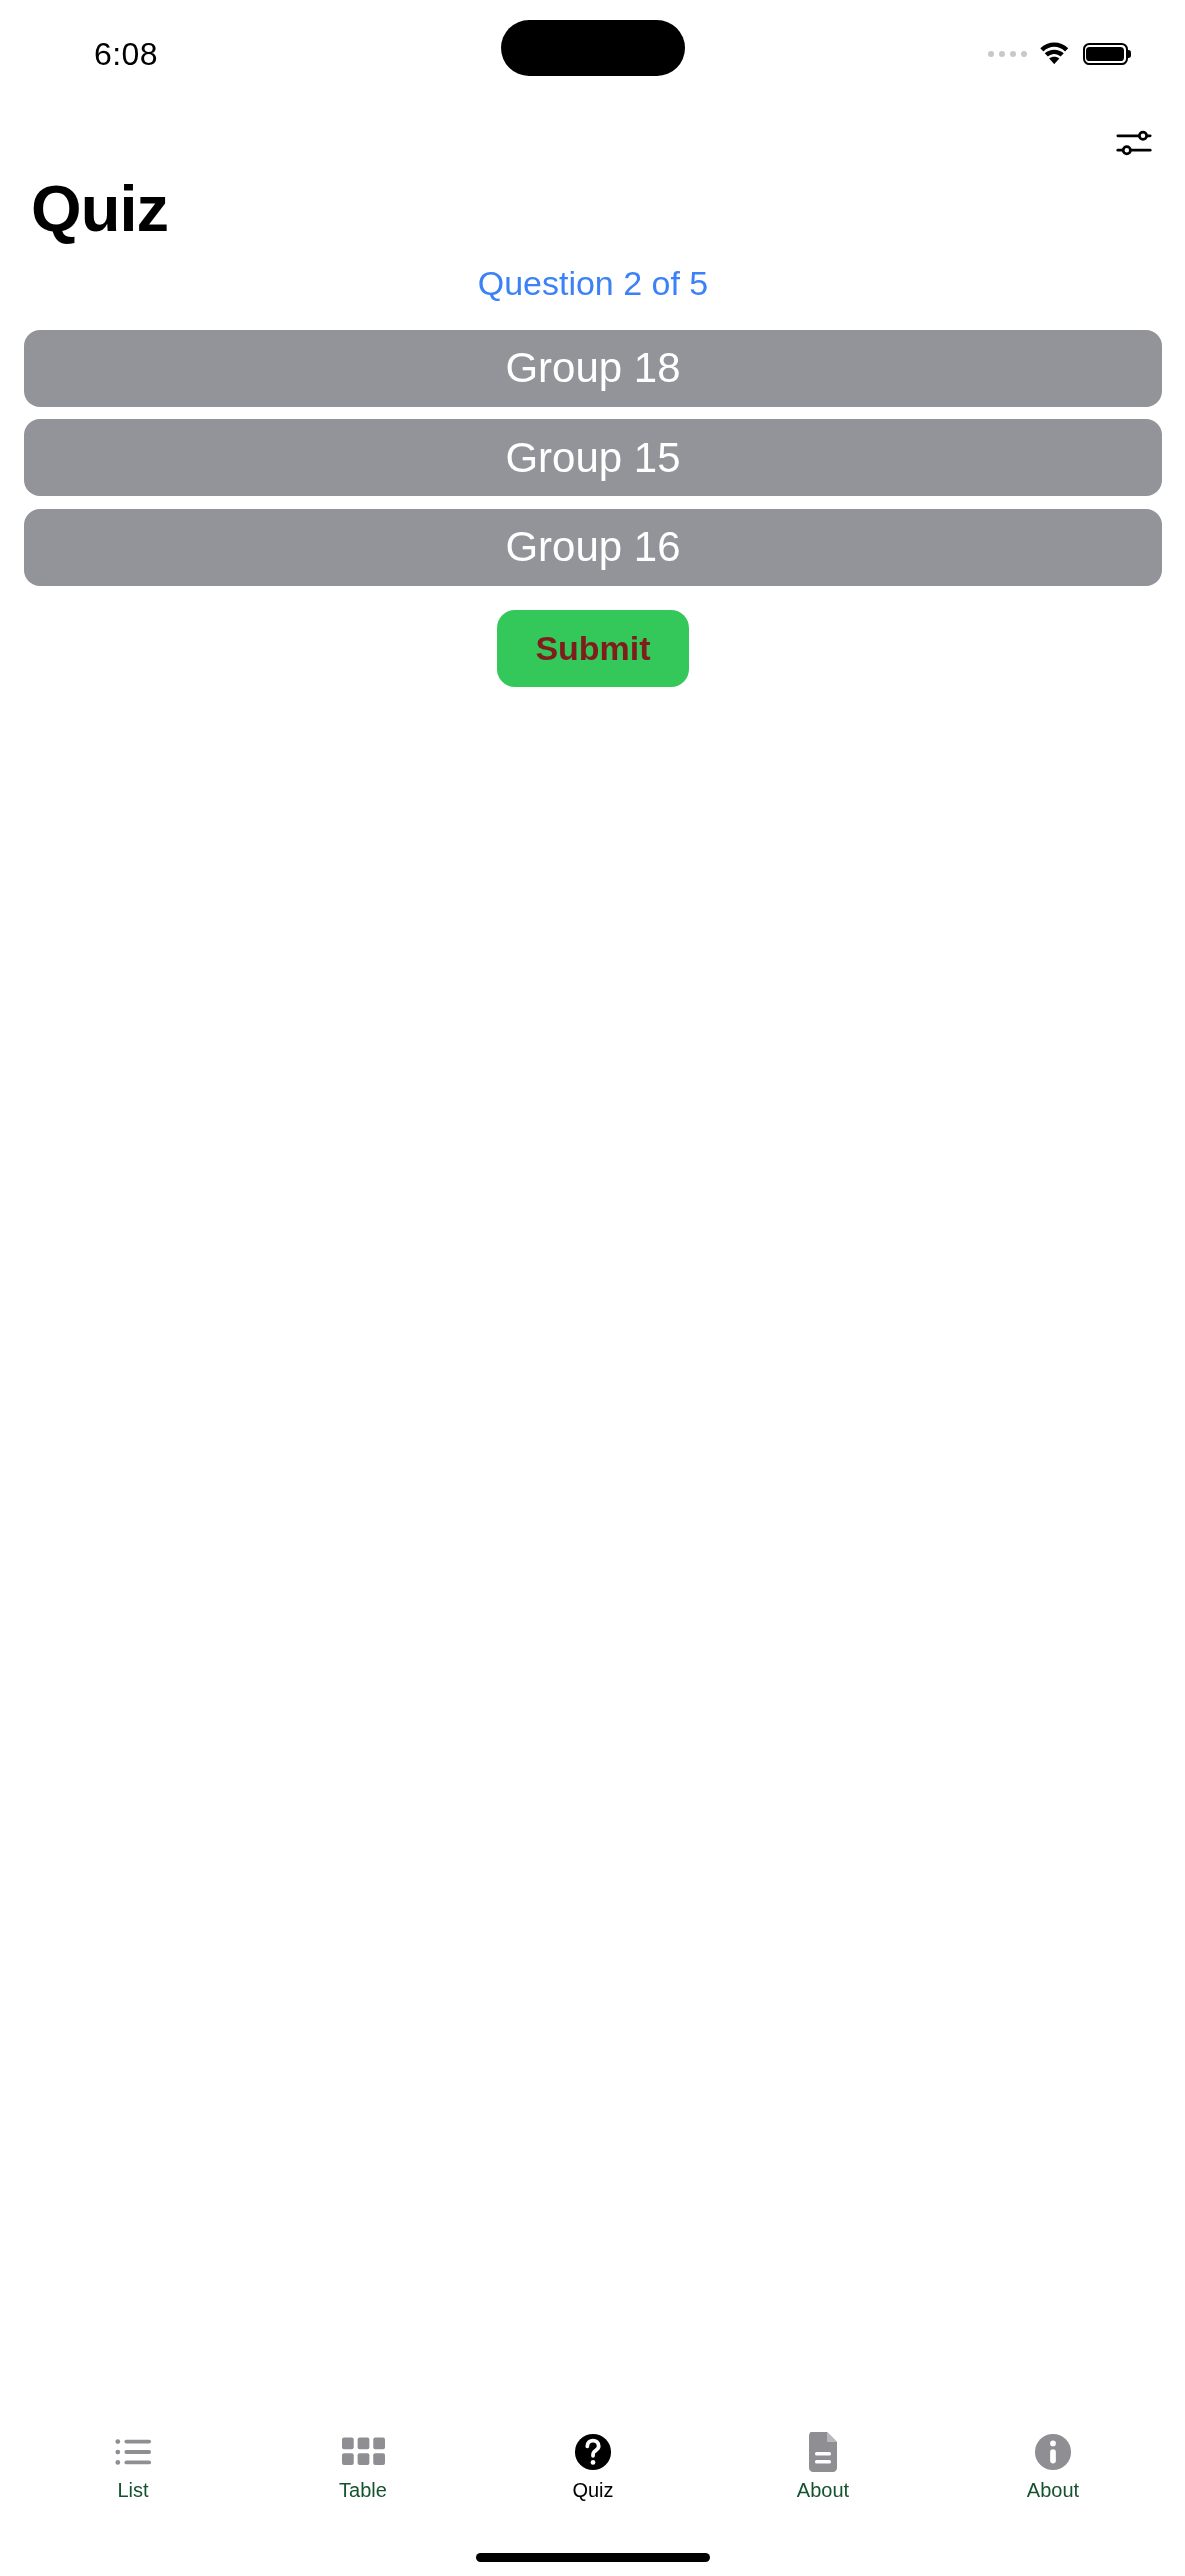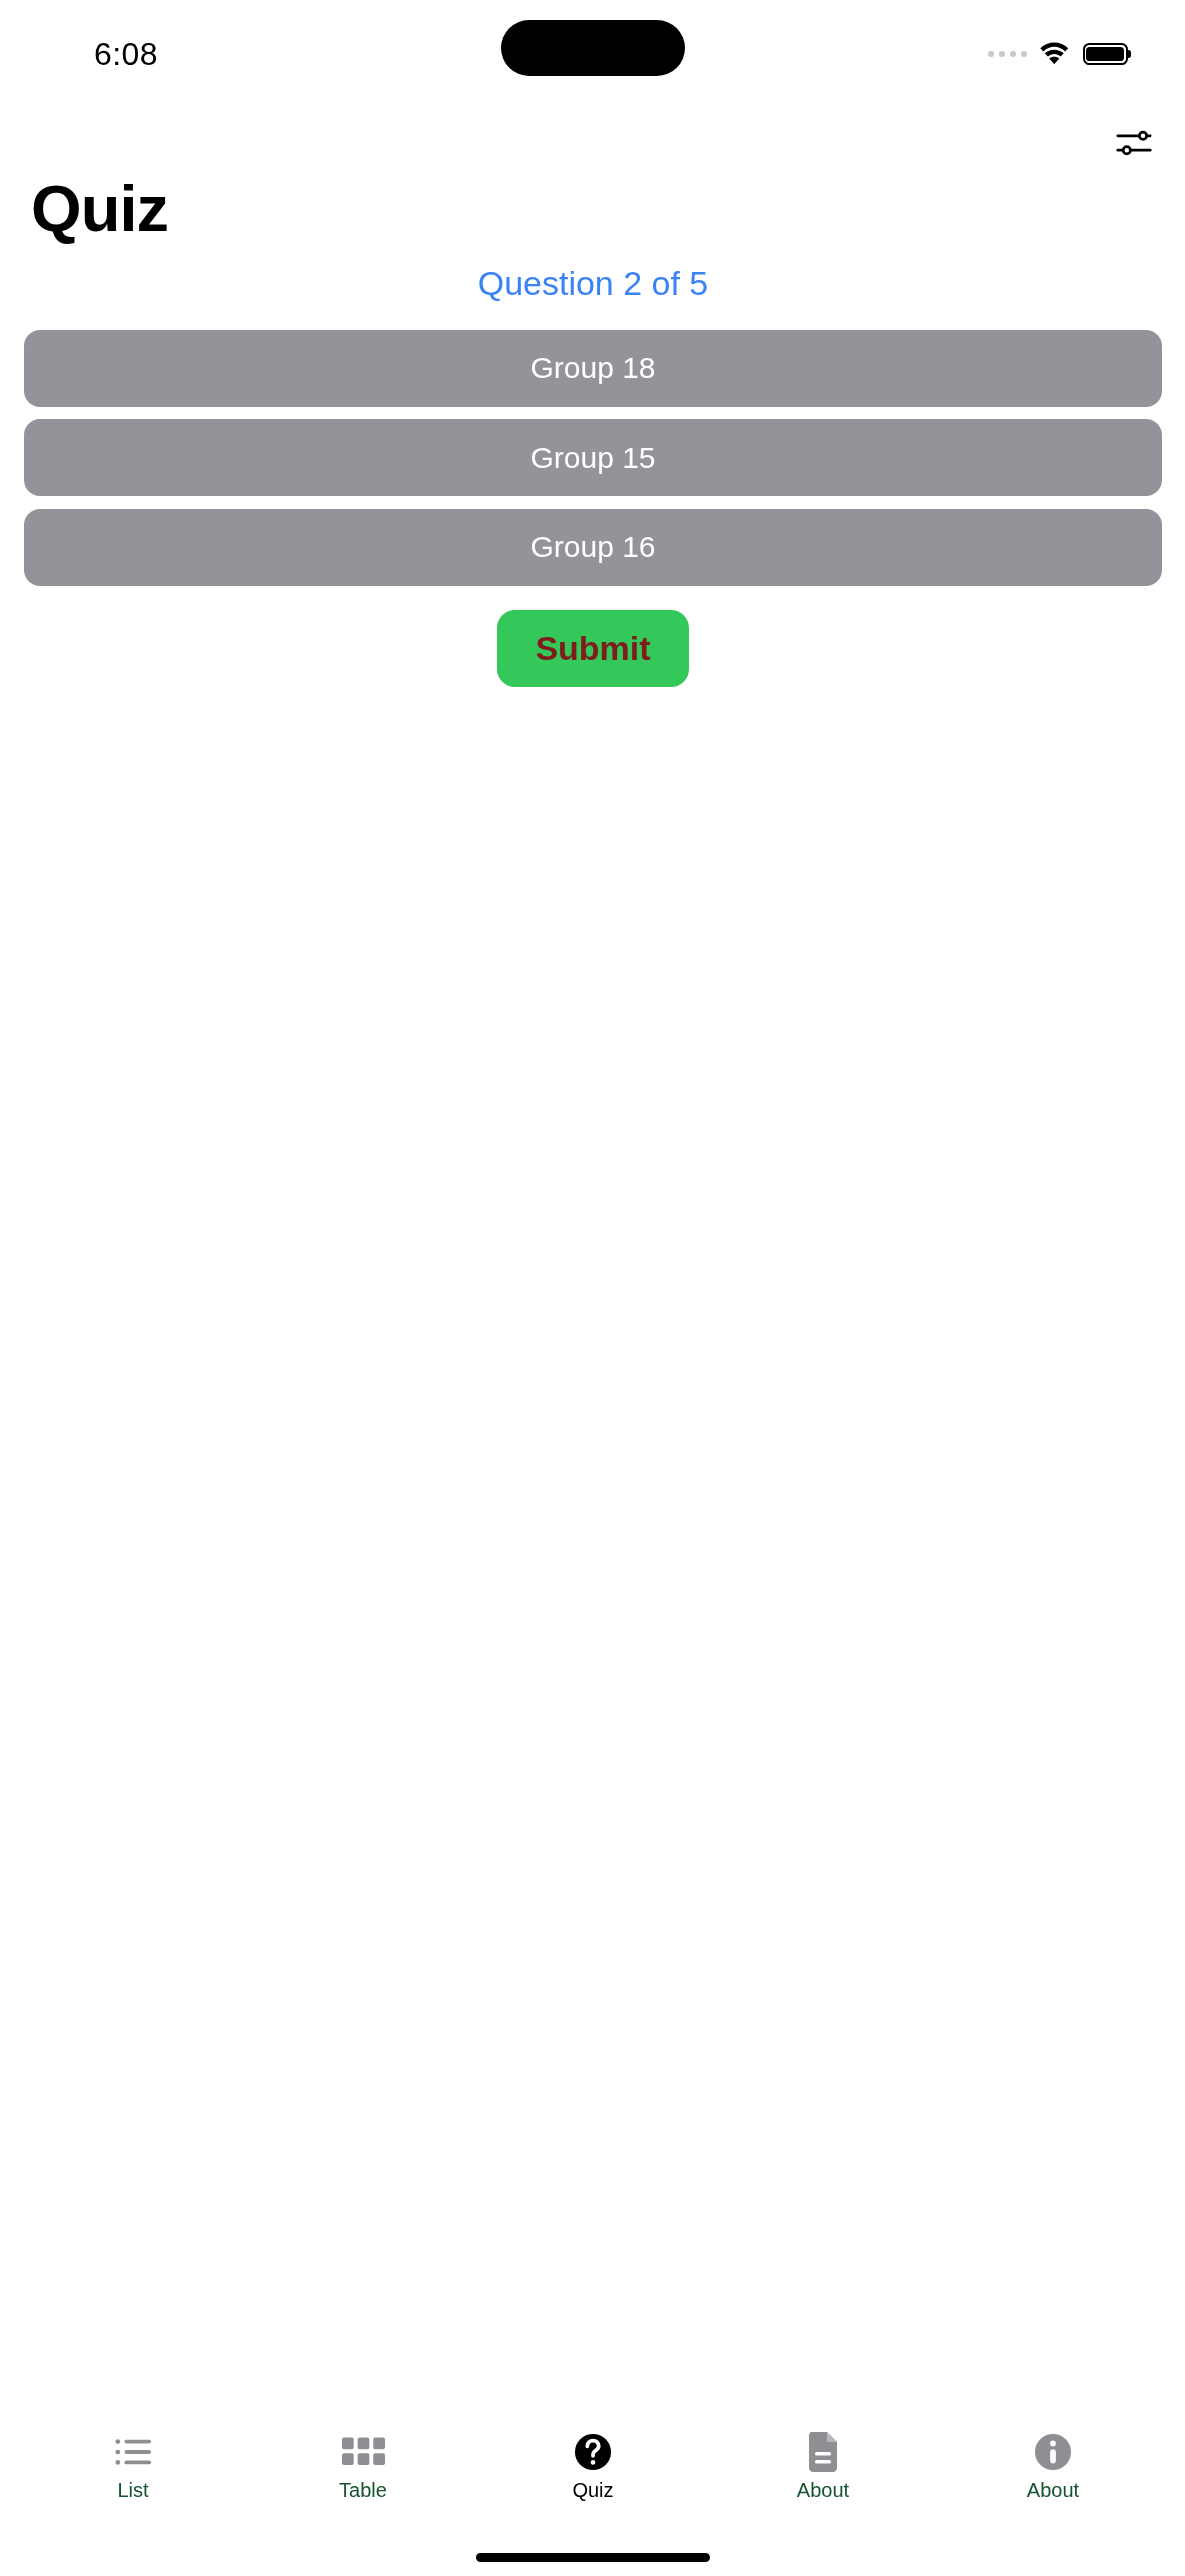--- a/index.html
+++ b/index.html
@@ -132,21 +132,21 @@
       flex-direction: column;
       gap: 12.6px;
     }
     .option-btn {
       width: 100%;
       height: 77px;
       background: #93939a;
       border: none;
       border-radius: 16px;
       color: #fff;
-      font-size: 30px;
+      font-size: 42px;
       font-weight: 400;
       cursor: pointer;
       font-family: inherit;
     }
     .submit-btn {
       margin-top: 24px;
       height: 77px;
       padding: 0 38px;
       background: #34c759;
       border: none;

